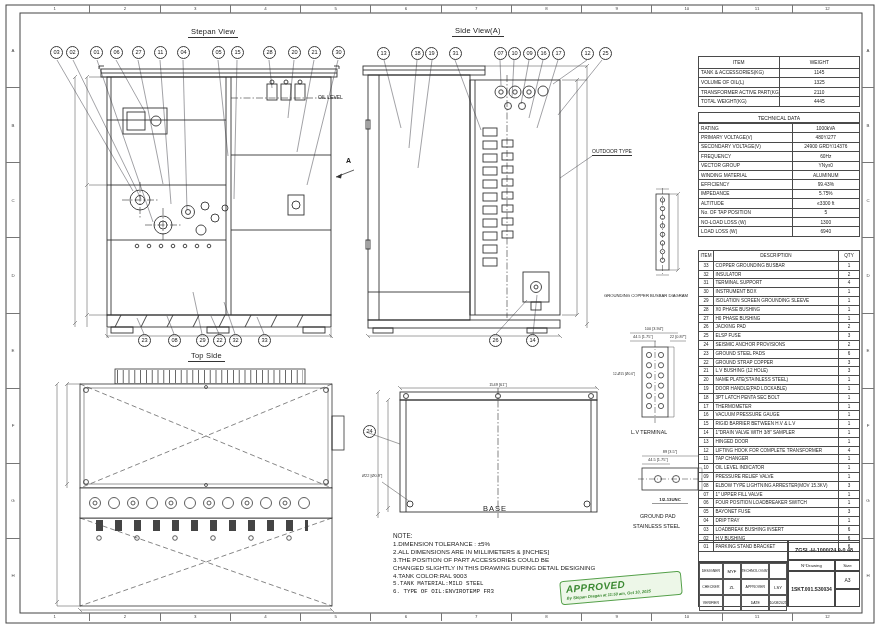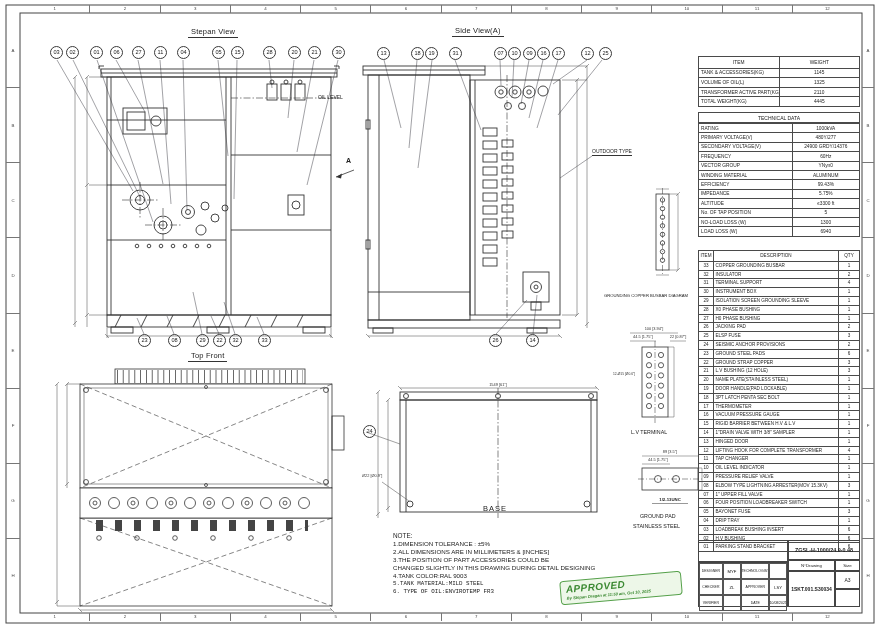--- a/index.html
+++ b/index.html
@@ -106,21 +106,21 @@
     <span>C</span>
     <span>D</span>
     <span>E</span>
     <span>F</span>
     <span>G</span>
     <span>H</span>
   </div>
 
 <div class="vtitle abs" style="left:188px;top:27px;">Stepan View</div>
 <div class="vtitle abs" style="left:452px;top:26px;">Side View(A)</div>
-<div class="vtitle abs" style="left:188px;top:351px;">Top Front</div>
+<div class="vtitle abs" style="left:188px;top:351px;">Top Side</div>
 <div class="vtitle abs" style="left:480px;top:504px;border-bottom:none;letter-spacing:1px;">BASE</div>
 
 <div class="balloons" style="left:50px;top:46px;width:300px;">
     <span class="balloon" style="left: 0px;">03</span>
     <span class="balloon" style="left: 16px;">02</span>
     <span class="balloon" style="left: 40px;">01</span>
     <span class="balloon" style="left: 60px;">06</span>
     <span class="balloon" style="left: 82px;">27</span>
     <span class="balloon" style="left: 104px;">11</span>
     <span class="balloon" style="left: 127px;">04</span>

